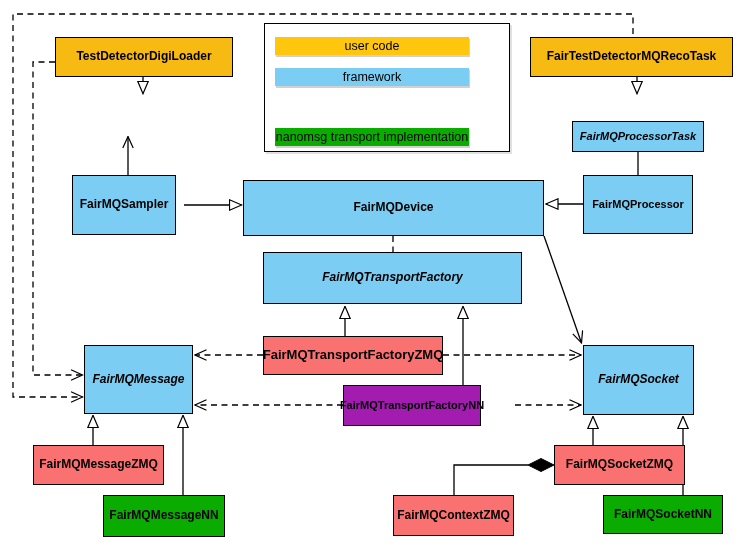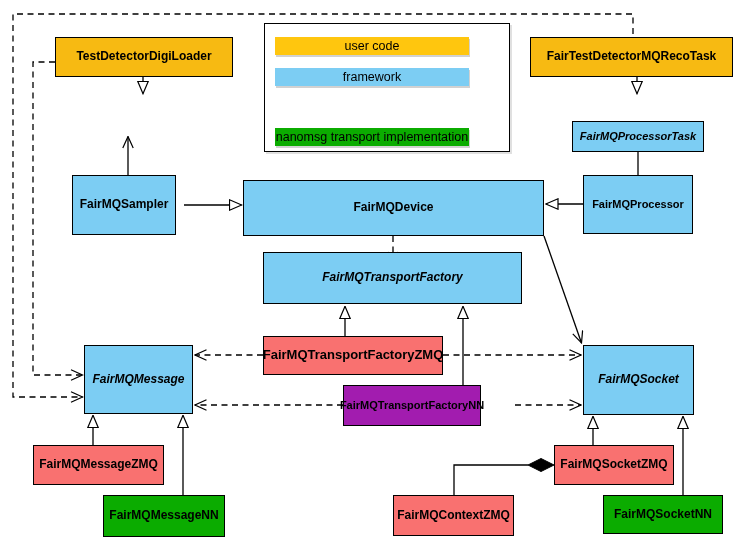--- a/index.html
+++ b/index.html
@@ -119,21 +119,21 @@
   <div class="node abstract" style="left: 84px; top: 345px; width: 109px; height: 69px; background-color: rgb(124, 205, 243);">FairMQMessage</div>
 
   <div class="node abstract" style="left: 583px; top: 345px; width: 111px; height: 70px; background-color: rgb(124, 205, 243);">FairMQSocket</div>
 
   <div class="node" style="left: 33px; top: 445px; width: 131px; height: 40px; background-color: rgb(249, 113, 112);">FairMQMessageZMQ</div>
 
   <div class="node" style="left: 103px; top: 495px; width: 122px; height: 42px; background-color: rgb(11, 172, 0);">FairMQMessageNN</div>
 
   <div class="node" style="left: 393px; top: 495px; width: 121px; height: 41px; background-color: rgb(249, 113, 112);">FairMQContextZMQ</div>
 
-  <div class="node" style="left: 554px; top: 445px; width: 120px; height: 40px; background-color: rgb(249, 113, 112);">FairMQSocketZMQ</div>
+  <div class="node" style="left: 554px; top: 445px; width: 131px; height: 40px; background-color: rgb(249, 113, 112);">FairMQSocketZMQ</div>
 
   <div class="node" style="left: 603px; top: 495px; width: 120px; height: 39px; background-color: rgb(11, 172, 0);">FairMQSocketNN</div>
 
   <div class="legend" style="left:264px; top:23px; width:246px; height:129px;">
     <div class="legend-bar" style="top: 13px; background-color: rgb(255, 198, 14);">user code</div>
     <div class="legend-bar" style="top: 44px; background-color: rgb(124, 205, 243);">framework</div>
     <div class="legend-bar" style="top: 104px; background-color: rgb(11, 172, 0);">nanomsg transport implementation</div>
   </div>
 
 </div>

